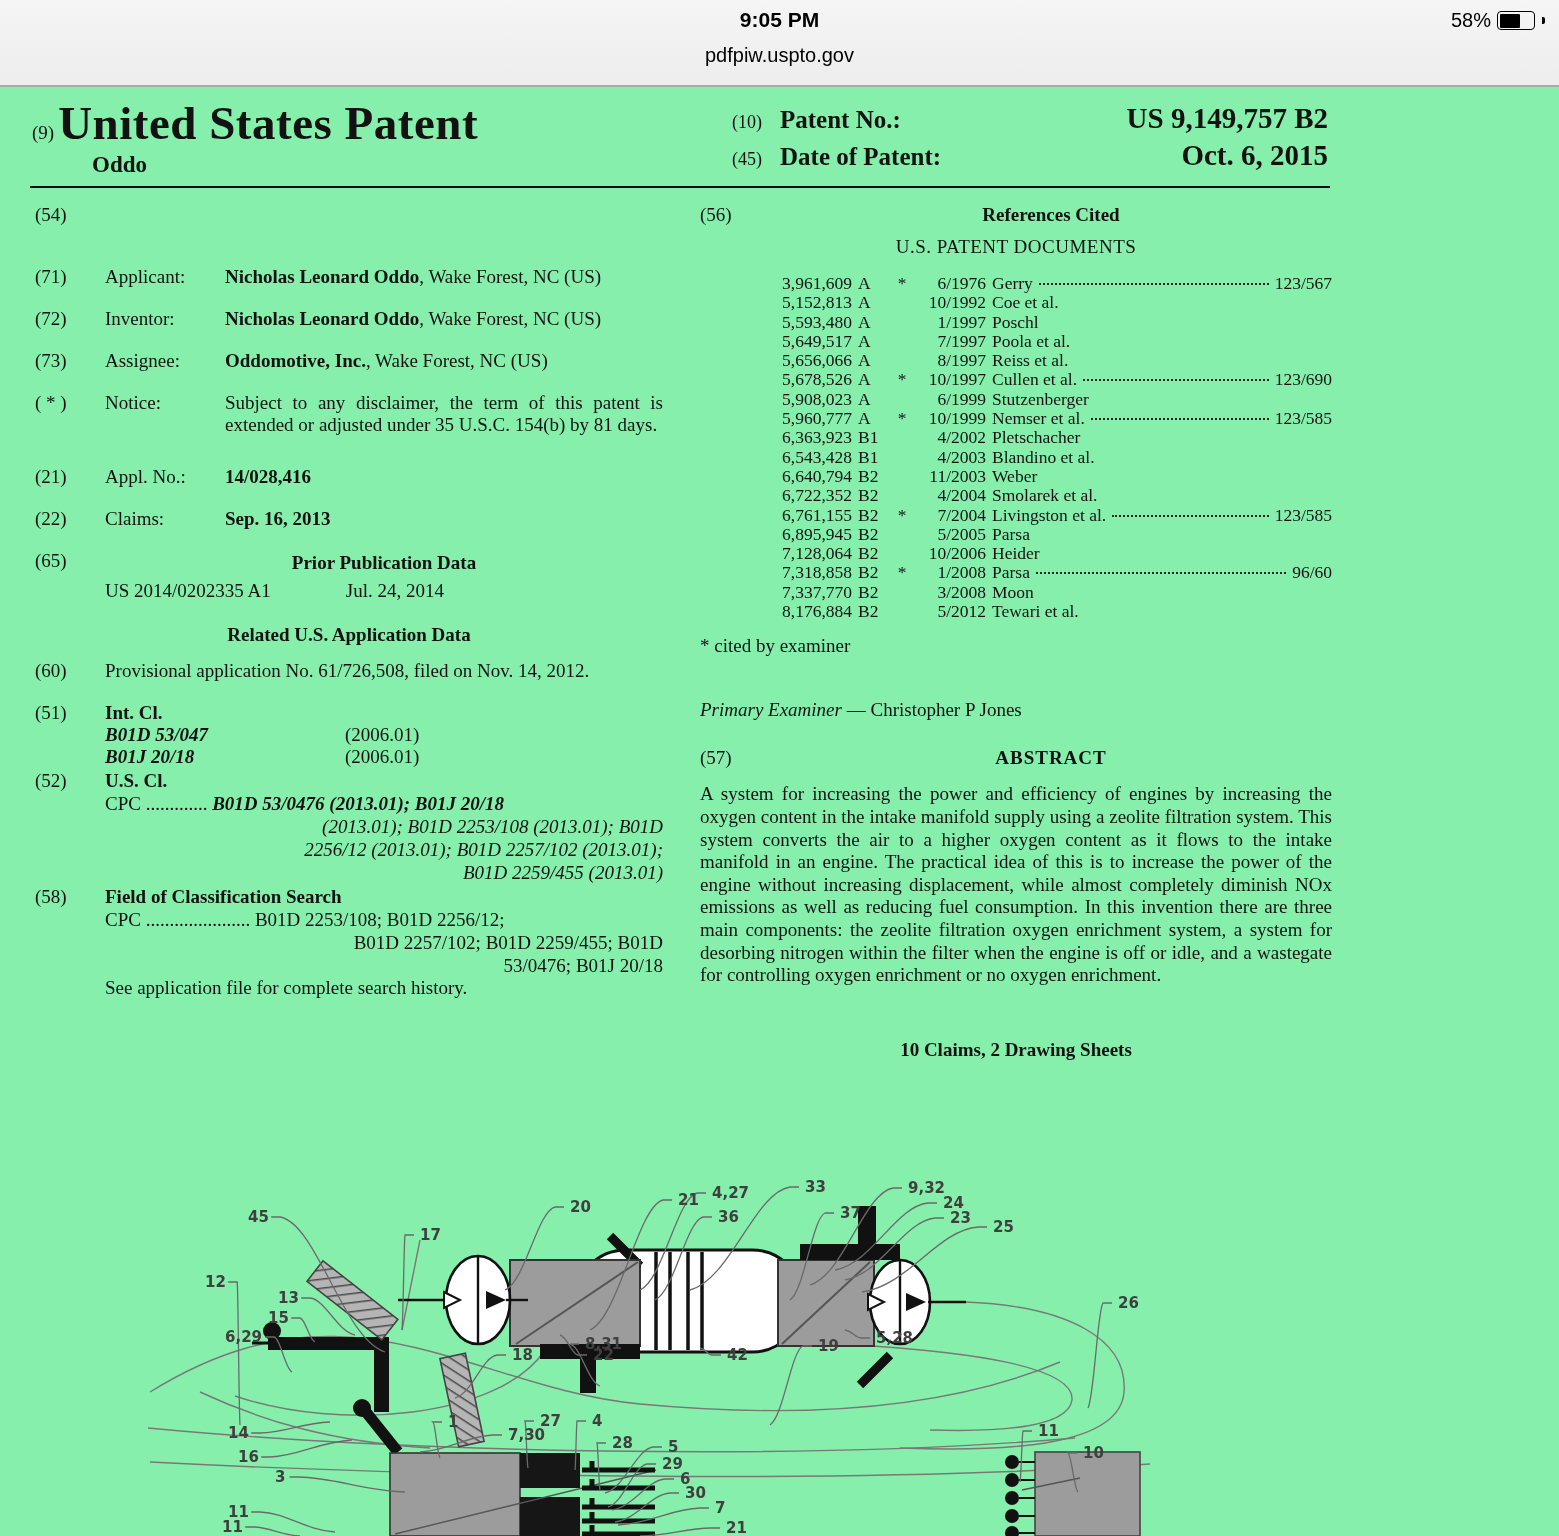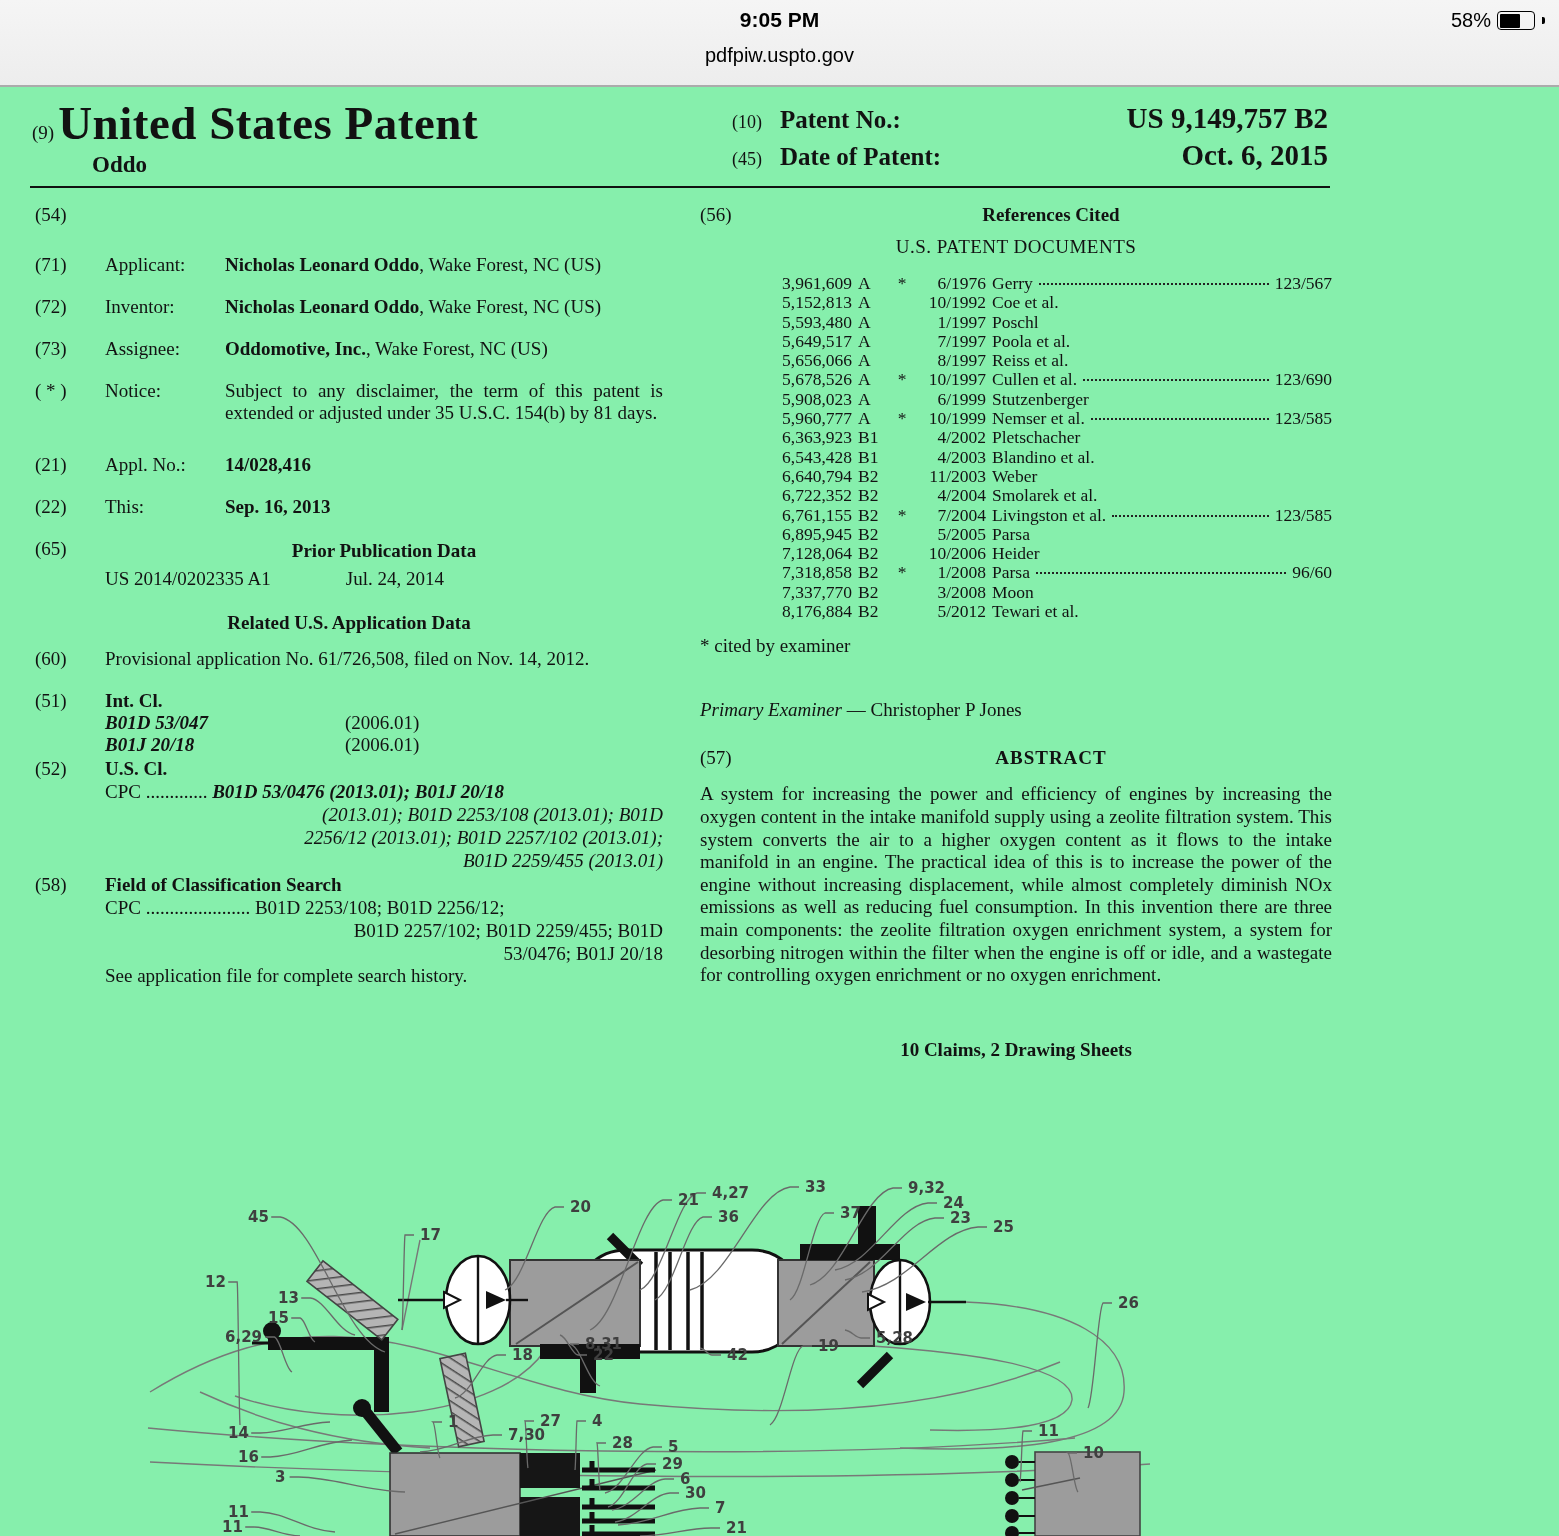--- a/index.html
+++ b/index.html
@@ -96,21 +96,21 @@
       <div class="ph-row">
         <span class="code">(45)</span>
         <span class="lab">Date of Patent:</span>
         <span class="val">Oct. 6, 2015</span>
       </div>
     </div>
   </div>
   <div class="header-rule"></div>
 
   <div class="col-left">
-    <div class="item" style="margin-bottom:28px;">
+    <div class="item" style="margin-bottom:40px;">
       <span class="code">(54)</span>
     </div>
     <div class="item">
       <span class="code">(71)</span>
       <div class="kv">
           <span>Applicant:</span>
         <span><b class="bold">Nicholas Leonard Oddo</b><span>, Wake Forest, NC (US)</span></span>
         </div>
     </div>
     <div class="item">
@@ -137,21 +137,21 @@
     <div class="item">
       <span class="code">(21)</span>
       <div class="kv">
           <span>Appl. No.:</span>
         <b class="bold">14/028,416</b>
         </div>
     </div>
     <div class="item">
       <span class="code">(22)</span>
       <div class="kv">
-          <span>This:</span>
+          <span>Claims:</span>
         <b class="bold">Sep. 16, 2013</b>
         </div>
     </div>
     <div class="item" style="margin-bottom:6px;">
       <span class="code">(65)</span>
       <div class="heading-line" style="margin-bottom:0;">Prior Publication Data</div>
     </div>
     <div class="pubrow">
       <span>US 2014/0202335 A1</span>
       <span class="pd">Jul. 24, 2014</span>

